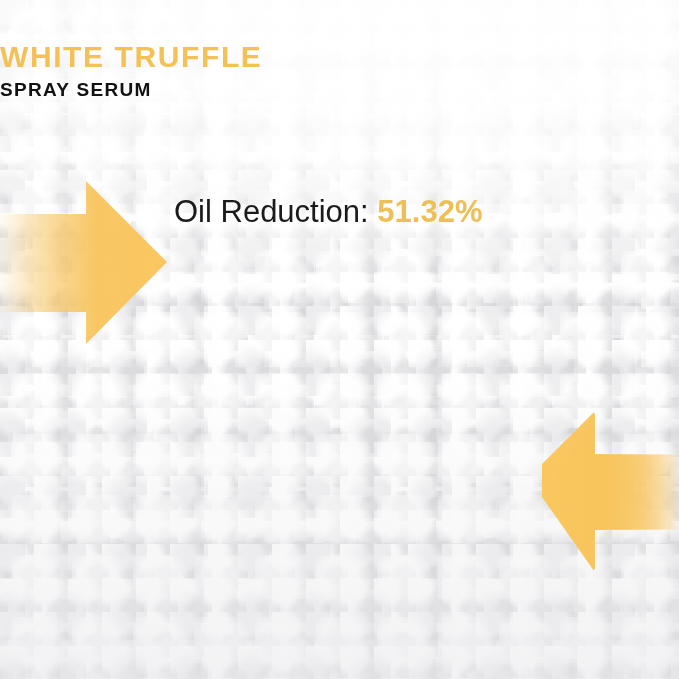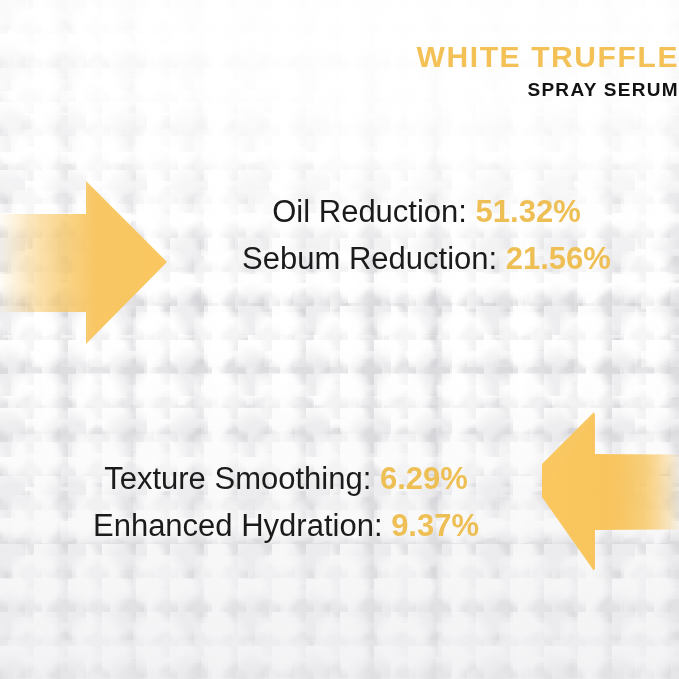--- a/index.html
+++ b/index.html
@@ -90,21 +90,21 @@
   .arrow {
     position: absolute;
   }
 
   
   .title-block {
     position: absolute;
     left: 0;
     right: 0;
     top: 40px;
-    text-align: right;
+    text-align: left;
   }
   .title-main {
     font-size: 30px;
     font-weight: 800;
     letter-spacing: 1.6px;
     color: #f3c156;
     line-height: 34px;
     margin: 0;
   }
   .title-sub {
@@ -128,21 +128,20 @@
     left: 16px;
     top: 455px;
     width: 540px;
   }
   .stat-line {
     font-size: 31px;
     line-height: 47px;
     color: #1b1b1b;
     font-weight: 400;
     white-space: nowrap;
-    text-align: center;
   }
   .stat-value {
     color: #eebf55;
     font-weight: 700;
   }
 </style>
 </head>
 <body>
 
 <div id="infographic">
@@ -180,30 +179,16 @@
   <div class="title-block">
     <div class="title-main">WHITE TRUFFLE</div>
     <div class="title-sub">SPRAY SERUM</div>
   </div>
 
   <div class="stats-top">
     <div class="stat-line">
       <span>Oil Reduction:</span>
       <span class="stat-value">51.32%</span>
     </div>
-    <div class="stat-line">
-      <span>Sebum Reduction:</span>
-      <span class="stat-value">21.56%</span>
-    </div>
   </div>
 
-  <div class="stats-bottom">
-    <div class="stat-line">
-      <span>Texture Smoothing:</span>
-      <span class="stat-value">6.29%</span>
-    </div>
-    <div class="stat-line">
-      <span>Enhanced Hydration:</span>
-      <span class="stat-value">9.37%</span>
-    </div>
-  </div>
 
 </div>
 
 </body></html>

